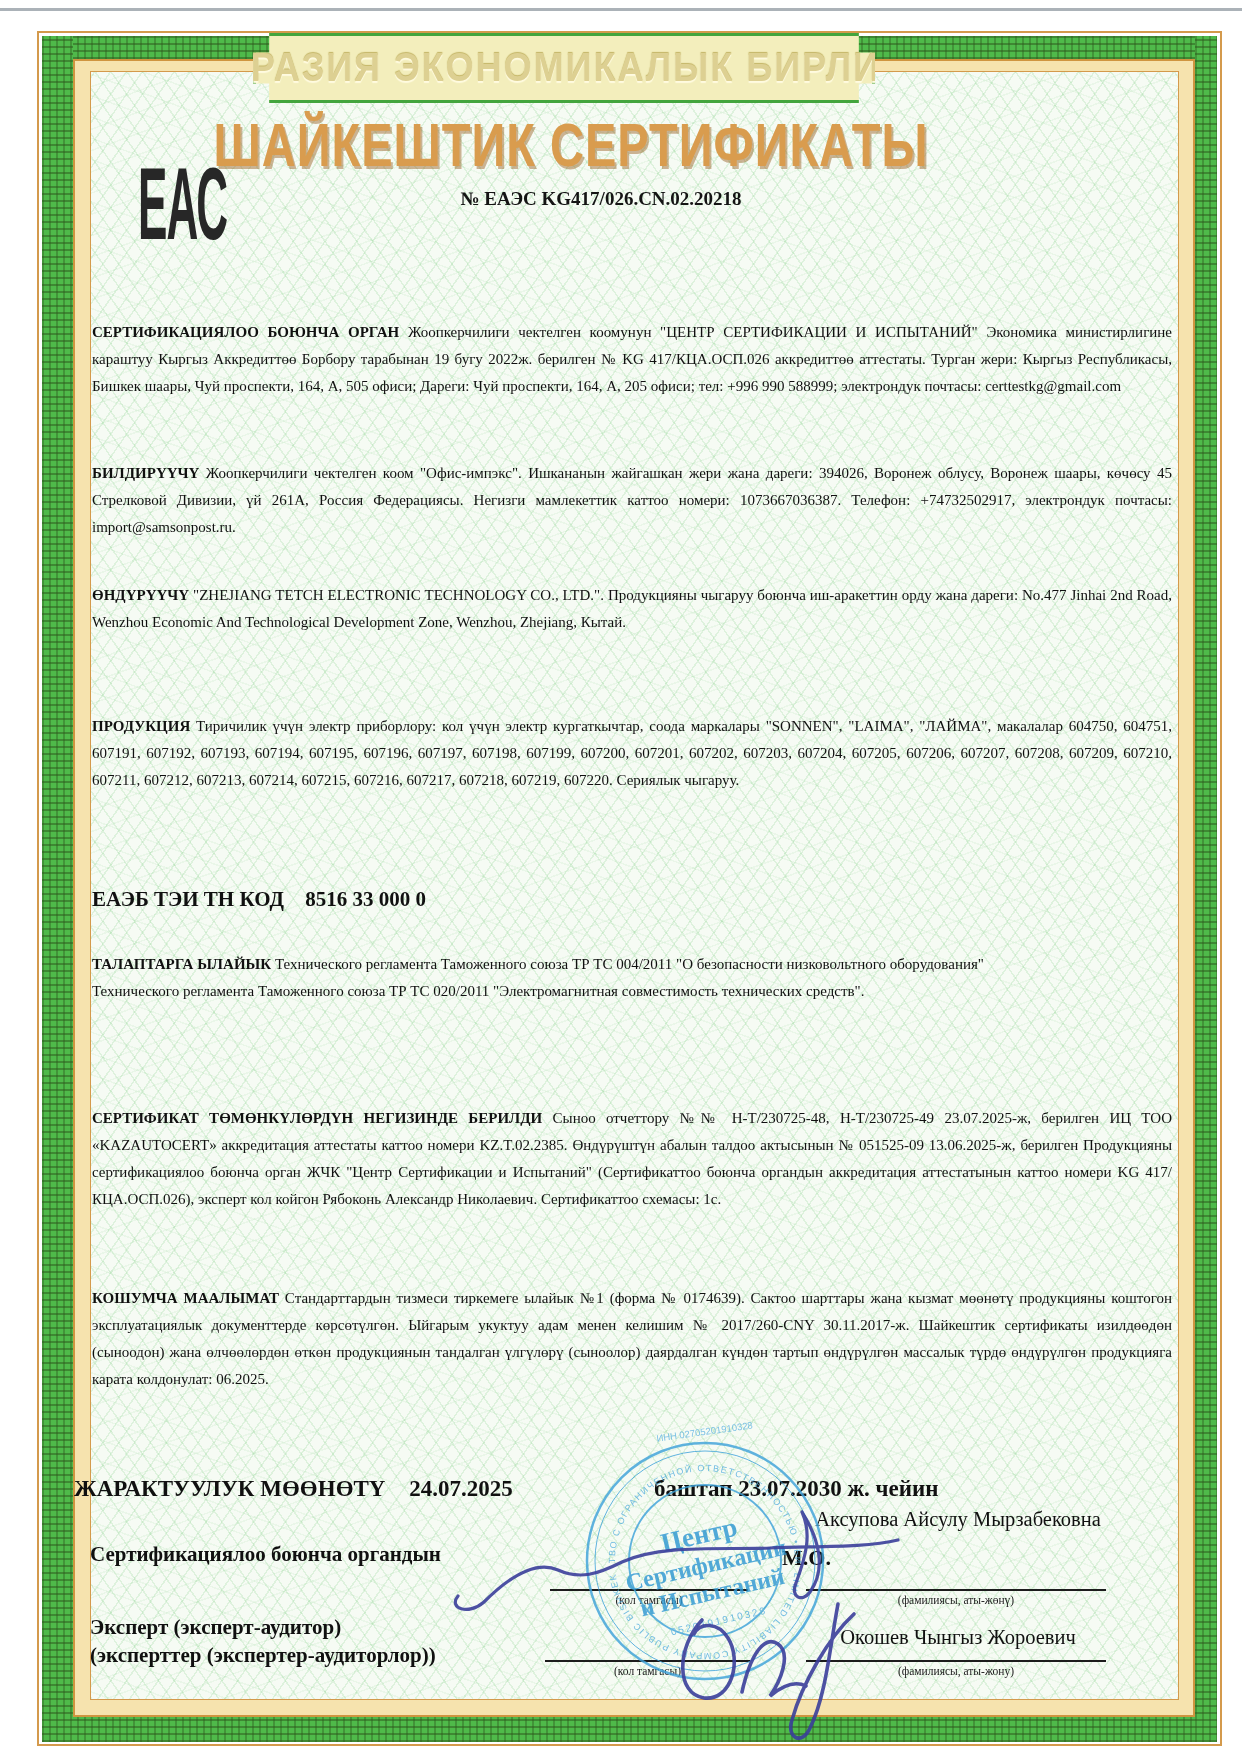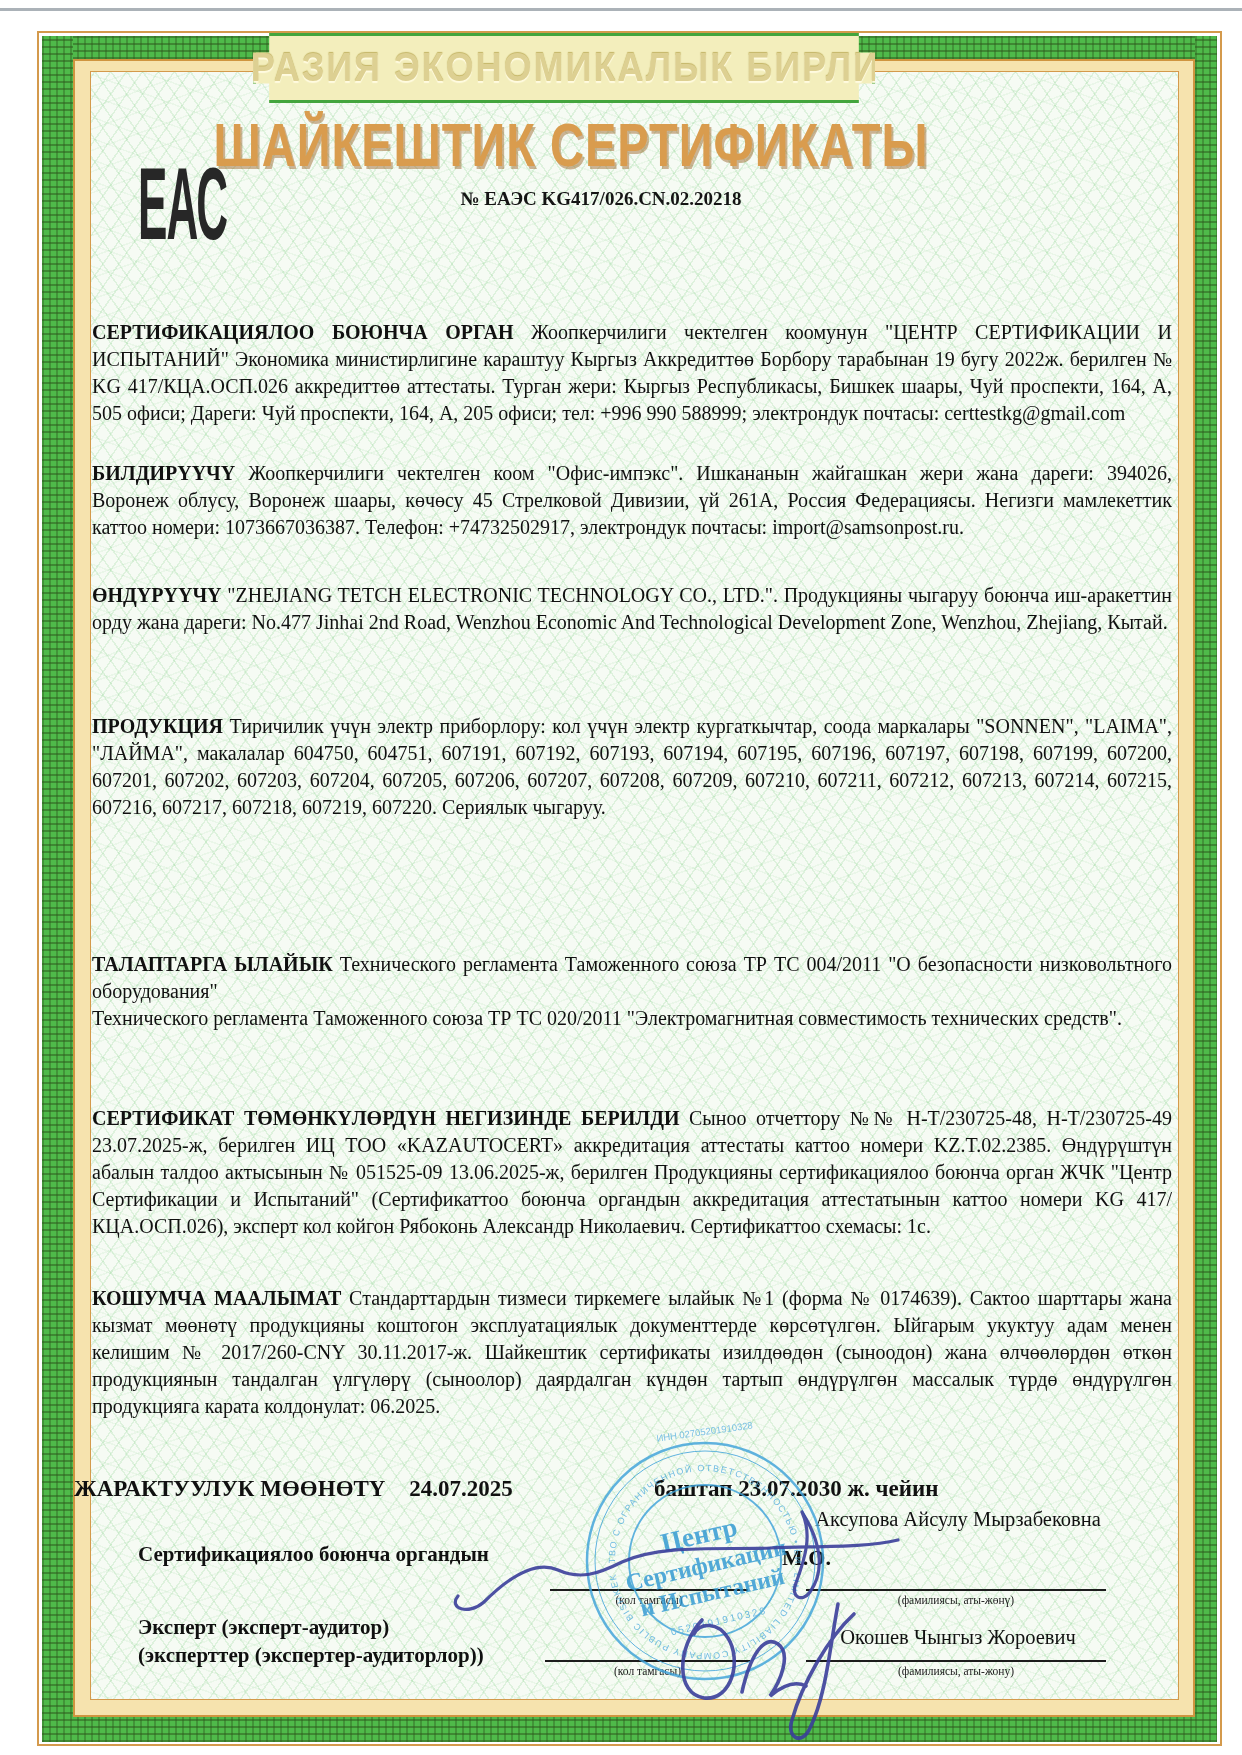--- a/index.html
+++ b/index.html
@@ -43,30 +43,30 @@
     font-family:"Liberation Sans",sans-serif;font-weight:700;font-size:47px;letter-spacing:1px;
     color:#d99c4e;transform:scaleY(1.28);transform-origin:center top;white-space:nowrap;
     text-shadow:2px 2px 0 rgba(148,90,28,.45);}
   .cert-no{position:absolute;left:0;right:40px;top:188px;z-index:4;text-align:center;
     font-weight:bold;font-size:19px;color:#141414;}
   .seriya{position:absolute;left:0;right:30px;top:289px;z-index:4;text-align:center;font-size:26px;color:#222;}
   .seriya .num{font-family:"DejaVu Sans Mono",monospace;font-size:24px;letter-spacing:5px;
     color:#3d3d3d;margin-left:14px;}
   .seriya .nosign{margin-left:10px;}
   
-  .para{position:absolute;left:92px;width:1080px;z-index:4;font-size:20px;line-height:27px;
+  .para{position:absolute;left:92px;width:1080px;z-index:4;font-size:15px;line-height:27px;
     text-align:justify;color:#101010;}
   .lead{font-weight:bold;}
   .code-line{font-size:21px;font-weight:bold;text-align:left;}
   .code-line .val{margin-left:16px;}
   .validity{position:absolute;left:74px;width:1098px;top:1476px;z-index:4;font-weight:bold;font-size:23px;}
   .validity .vdate{margin-left:18px;}
   .validity .vuntil{position:absolute;left:552px;top:0;margin-left:28px;}
   
-  .role{position:absolute;left:90px;z-index:4;font-weight:bold;font-size:21px;line-height:28px;padding-left:48px;}
+  .role{position:absolute;left:90px;z-index:4;font-weight:bold;font-size:21px;line-height:28px;}
   .sigline{position:absolute;z-index:4;border-top:2px solid #1c1c1c;height:0;}
   .caption{position:absolute;z-index:4;font-size:11.5px;color:#222;text-align:center;}
   .person{position:absolute;z-index:4;font-size:20.5px;text-align:center;white-space:nowrap;}
   .mo{position:absolute;left:742px;top:1545px;z-index:4;font-weight:bold;font-size:22px;margin-left:40px;}
   .stamp-svg{position:absolute;left:565px;top:1421px;z-index:6;opacity:.82;pointer-events:none;}
   .sign-svg{position:absolute;left:440px;top:1498px;z-index:7;opacity:.9;pointer-events:none;}
 </style>
 </head>
 <body>
 
@@ -101,20 +101,24 @@
   <div class="para" style="top:582px">
     <span class="lead">ӨНДҮРҮҮЧҮ</span>
     <span>"ZHEJIANG TETCH ELECTRONIC TECHNOLOGY CO., LTD.". Продукцияны чыгаруу боюнча иш-аракеттин орду жана дареги: No.477 Jinhai 2nd Road, Wenzhou Economic And Technological Development Zone, Wenzhou, Zhejiang, Кытай.</span>
   </div>
 
   <div class="para" style="top:713px">
     <span class="lead">ПРОДУКЦИЯ</span>
     <span>Тиричилик үчүн электр приборлору: кол үчүн электр кургаткычтар, соода маркалары "SONNEN", "LAIMA", "ЛАЙМА", макалалар 604750, 604751, 607191, 607192, 607193, 607194, 607195, 607196, 607197, 607198, 607199, 607200, 607201, 607202, 607203, 607204, 607205, 607206, 607207, 607208, 607209, 607210, 607211, 607212, 607213, 607214, 607215, 607216, 607217, 607218, 607219, 607220. Сериялык чыгаруу.</span>
   </div>
 
+  <div class="para code-line" style="top:886px">
+    <span class="lead">ЕАЭБ ТЭИ ТН КОД</span>
+    <span class="val">8516 33 000 0</span>
+  </div>
 
   <div class="para" style="top:951px">
     <span class="lead">ТАЛАПТАРГА ЫЛАЙЫК</span>
     <span>Технического регламента Таможенного союза ТР ТС 004/2011 "О безопасности низковольтного оборудования"</span>
     <div>Технического регламента Таможенного союза ТР ТС 020/2011 "Электромагнитная совместимость технических средств".</div>
   </div>
 
   <div class="para" style="top:1105px">
     <span class="lead">СЕРТИФИКАТ ТӨМӨНКҮЛӨРДҮН НЕГИЗИНДЕ БЕРИЛДИ</span>
     <span>Сыноо отчеттору №№ Н-Т/230725-48, Н-Т/230725-49 23.07.2025-ж, берилген ИЦ ТОО «KAZAUTOCERT» аккредитация аттестаты каттоо номери KZ.T.02.2385. Өндүрүштүн абалын талдоо актысынын № 051525-09 13.06.2025-ж, берилген Продукцияны сертификациялоо боюнча орган ЖЧК "Центр Сертификации и Испытаний" (Сертификаттоо боюнча органдын аккредитация аттестатынын каттоо номери KG 417/КЦА.ОСП.026), эксперт кол койгон Рябоконь Александр Николаевич. Сертификаттоо схемасы: 1с.</span>

